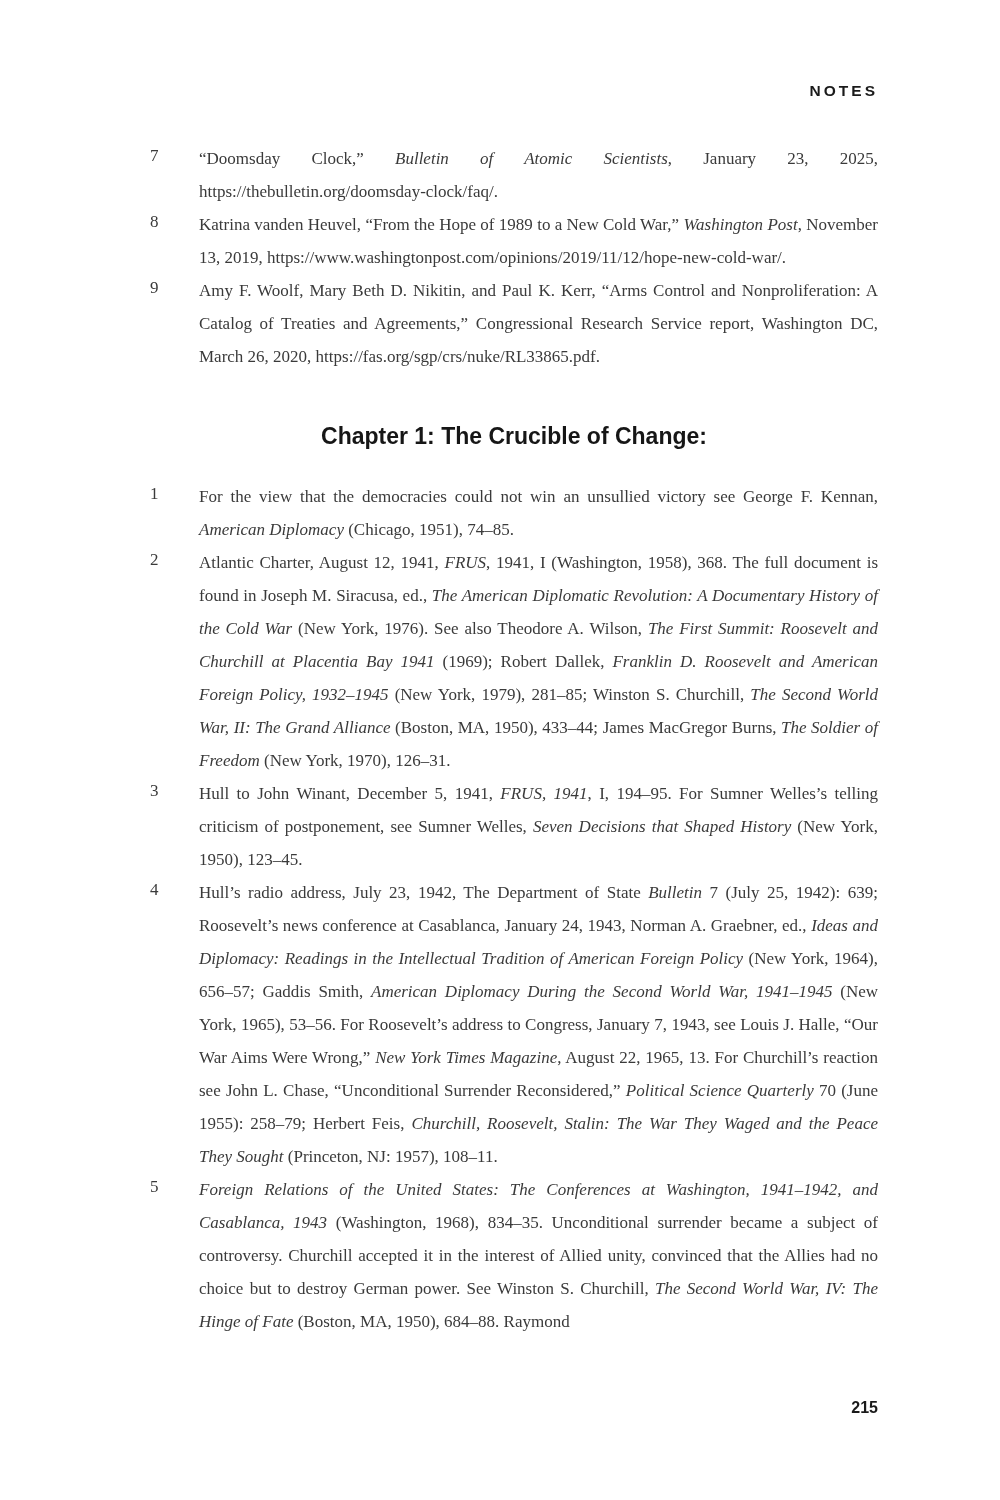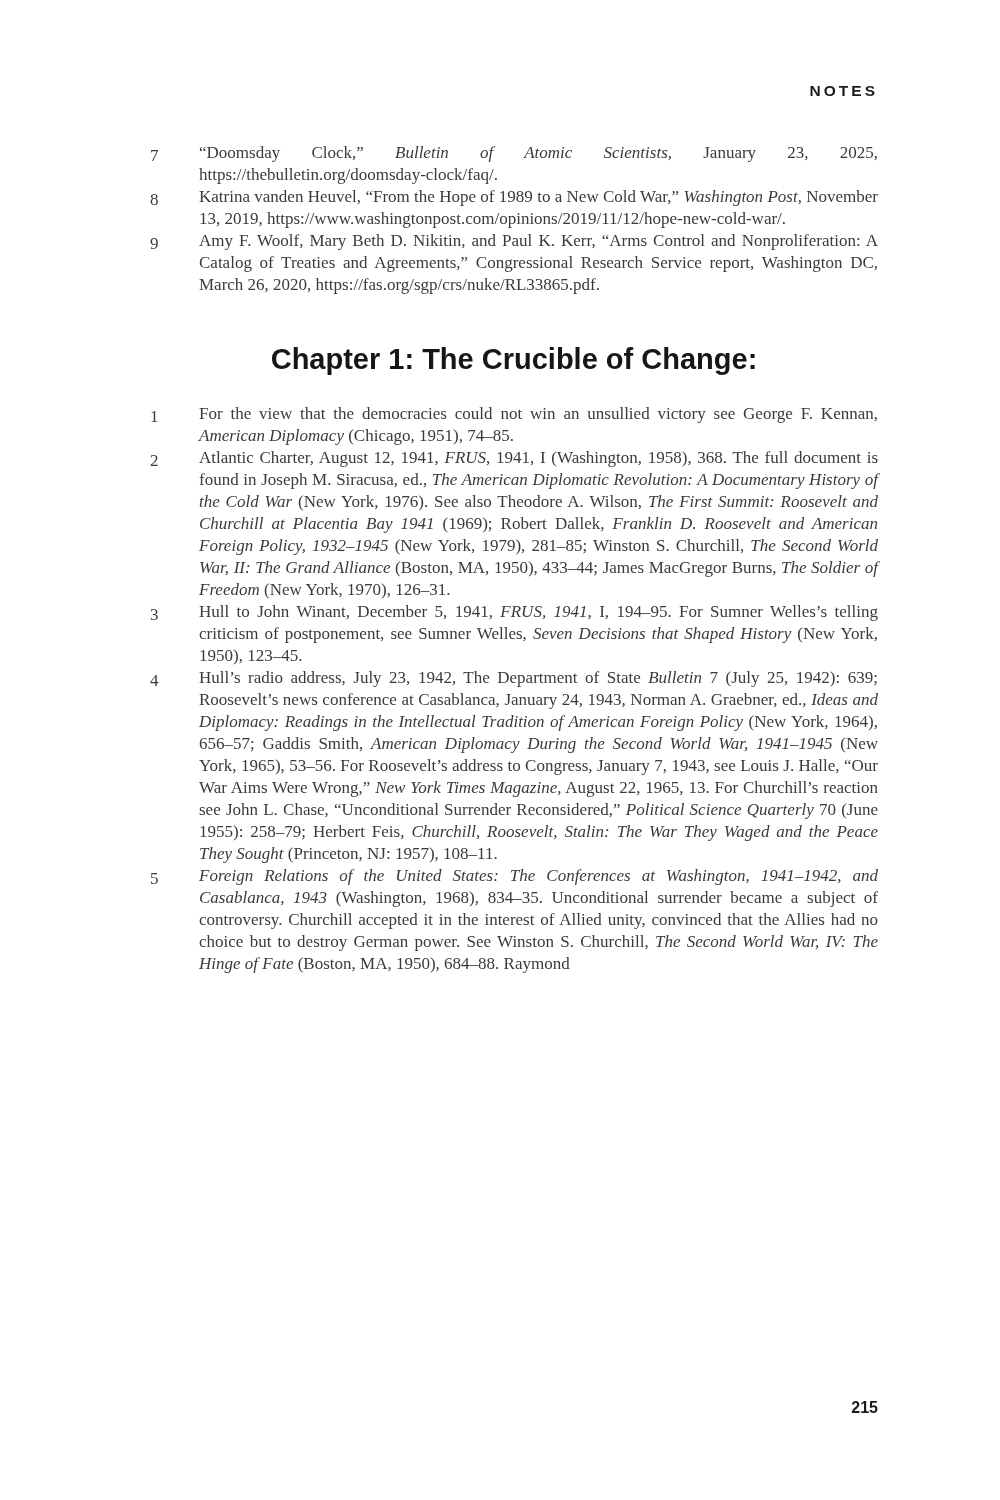--- a/index.html
+++ b/index.html
@@ -41,34 +41,34 @@
     grid-template-columns: 49px 1fr;
     align-items: start;
   }
   .note-num {
     font-size: 17px;
     line-height: 28.5px;
     color: #3a3a3a;
   }
   .note-text {
     font-size: 17px;
-    line-height: 22px;
+    line-height: 33px;
     text-align: justify;
     color: #3a3a3a;
     overflow-wrap: break-word;
   }
   .note-text i {
     font-style: italic;
   }
   .chapter-heading {
     margin: 46px 0 27px 0;
     text-align: center;
     font-family: "Liberation Sans", sans-serif;
     font-weight: bold;
-    font-size: 29px;
+    font-size: 23px;
     line-height: 34px;
     color: #161616;
   }
   .page-number {
     position: absolute;
     top: 1399px;
     right: 122px;
     font-family: "Liberation Sans", sans-serif;
     font-size: 16px;
     font-weight: bold;

